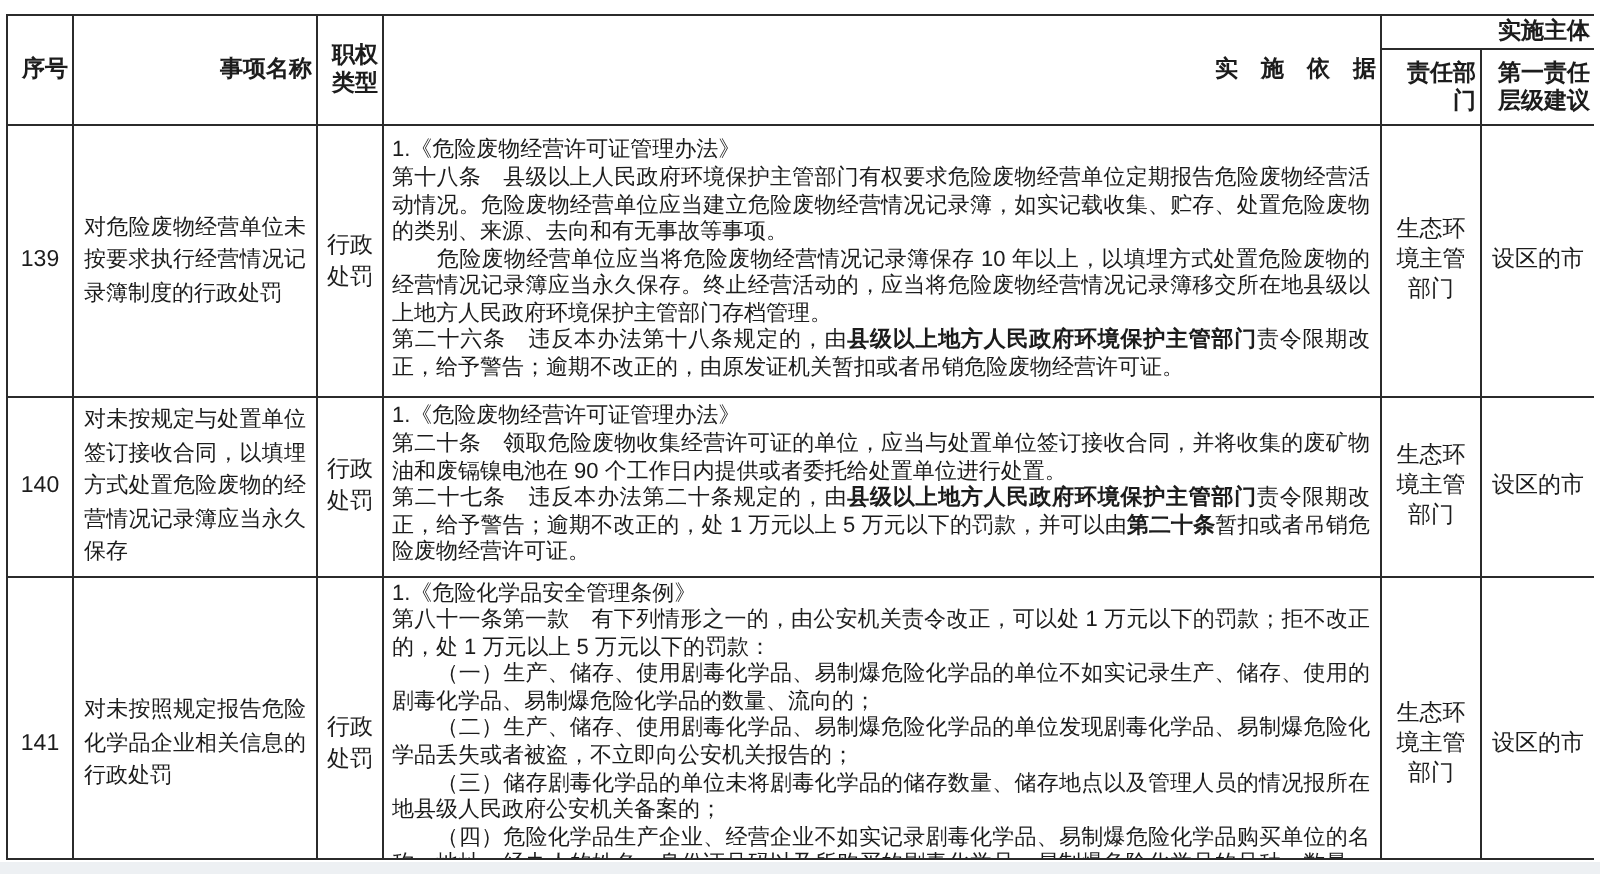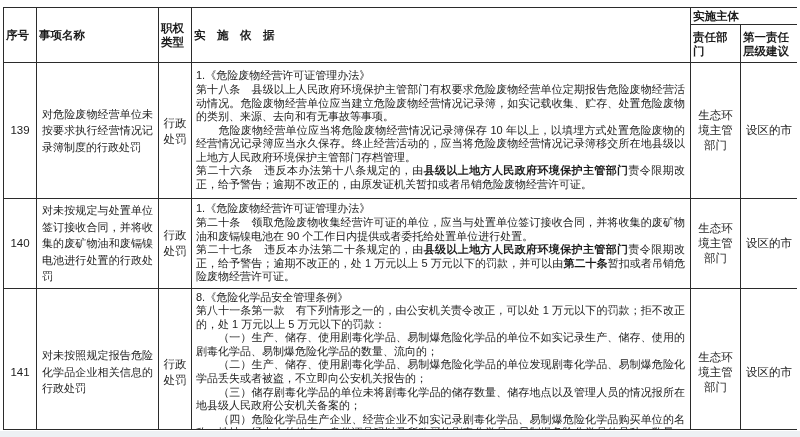--- a/index.html
+++ b/index.html
@@ -17,21 +17,21 @@
     border-collapse:collapse;table-layout:fixed;width:794px;
   }
   th,td{
     border:1px solid #2b2b2b;
     font-size:11px;
     vertical-align:middle;
     padding:0;
     overflow:hidden;
   }
   thead th{
-    font-weight:bold;font-size:11.5px;text-align:left;
+    font-weight:bold;font-size:11.5px;text-align:right;
     line-height:14px;padding:1px 2px;
   }
   tr.hdr-top{height:17px;}
   tr.hdr-sub{height:38px;}
   tbody tr:nth-child(1){height:136px;}
   tbody tr:nth-child(2){height:78px;}
   tbody tr:nth-child(3){height:168px;}
   td.c{text-align:center;line-height:15px;padding:2px 3px;}
   td.serial{font-size:11.5px;}
   td.name{
@@ -85,36 +85,36 @@
             <p><span>1.《危险废物经营许可证管理办法》</span></p>
             <p><span>第十八条　县级以上人民政府环境保护主管部门有权要求危险废物经营单位定期报告危险废物经营活动情况。危险废物经营单位应当建立危险废物经营情况记录簿，如实记载收集、贮存、处置危险废物的类别、来源、去向和有无事故等事项。</span></p>
             <p><span>　　危险废物经营单位应当将危险废物经营情况记录簿保存 10 年以上，以填埋方式处置危险废物的经营情况记录簿应当永久保存。终止经营活动的，应当将危险废物经营情况记录簿移交所在地县级以上地方人民政府环境保护主管部门存档管理。</span></p>
             <p><span>第二十六条　违反本办法第十八条规定的，由</span><b>县级以上地方人民政府环境保护主管部门</b><span>责令限期改正，给予警告；逾期不改正的，由原发证机关暂扣或者吊销危险废物经营许可证。</span></p>
           </td>
           <td class="c dept">生态环境主管部门</td>
           <td class="c level">设区的市</td>
         </tr>
         <tr>
           <td class="c serial">140</td>
-          <td class="name">对未按规定与处置单位签订接收合同，并将收集的废矿物油和废镉镍电池进行处置的行政处罚</td>
+          <td class="name">对未按规定与处置单位签订接收合同，以填埋方式处置危险废物的经营情况记录簿应当永久保存</td>
           <td class="c type">行政处罚</td>
           <td class="basis">
             <p><span>1.《危险废物经营许可证管理办法》</span></p>
             <p><span>第二十条　领取危险废物收集经营许可证的单位，应当与处置单位签订接收合同，并将收集的废矿物油和废镉镍电池在 90 个工作日内提供或者委托给处置单位进行处置。</span></p>
             <p><span>第二十七条　违反本办法第二十条规定的，由</span><b>县级以上地方人民政府环境保护主管部门</b><span>责令限期改正，给予警告；逾期不改正的，处 1 万元以上 5 万元以下的罚款，并可以由</span><b>第二十条</b><span>暂扣或者吊销危险废物经营许可证。</span></p>
           </td>
           <td class="c dept">生态环境主管部门</td>
           <td class="c level">设区的市</td>
         </tr>
         <tr>
           <td class="c serial">141</td>
           <td class="name">对未按照规定报告危险化学品企业相关信息的行政处罚</td>
           <td class="c type">行政处罚</td>
           <td class="basis">
-            <p><span>8.《危险化学品安全管理条例》</span></p>
+            <p><span>1.《危险化学品安全管理条例》</span></p>
             <p><span>第八十一条第一款　有下列情形之一的，由公安机关责令改正，可以处 1 万元以下的罚款；拒不改正的，处 1 万元以上 5 万元以下的罚款：</span></p>
             <p><span>　　（一）生产、储存、使用剧毒化学品、易制爆危险化学品的单位不如实记录生产、储存、使用的剧毒化学品、易制爆危险化学品的数量、流向的；</span></p>
             <p><span>　　（二）生产、储存、使用剧毒化学品、易制爆危险化学品的单位发现剧毒化学品、易制爆危险化学品丢失或者被盗，不立即向公安机关报告的；</span></p>
             <p><span>　　（三）储存剧毒化学品的单位未将剧毒化学品的储存数量、储存地点以及管理人员的情况报所在地县级人民政府公安机关备案的；</span></p>
             <p><span>　　（四）危险化学品生产企业、经营企业不如实记录剧毒化学品、易制爆危险化学品购买单位的名称、地址、经办人的姓名、身份证号码以及所购买的剧毒化学品、易制爆危险化学品的品种、数量、用途，或</span></p>
           </td>
           <td class="c dept">生态环境主管部门</td>
           <td class="c level">设区的市</td>
         </tr>
       </tbody>

